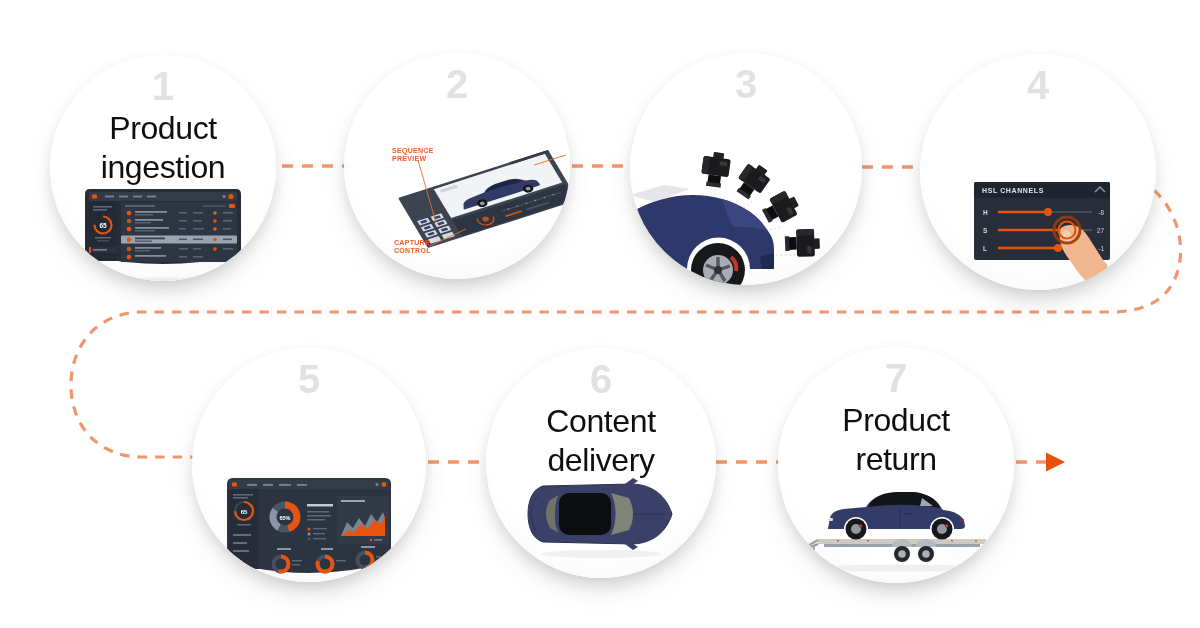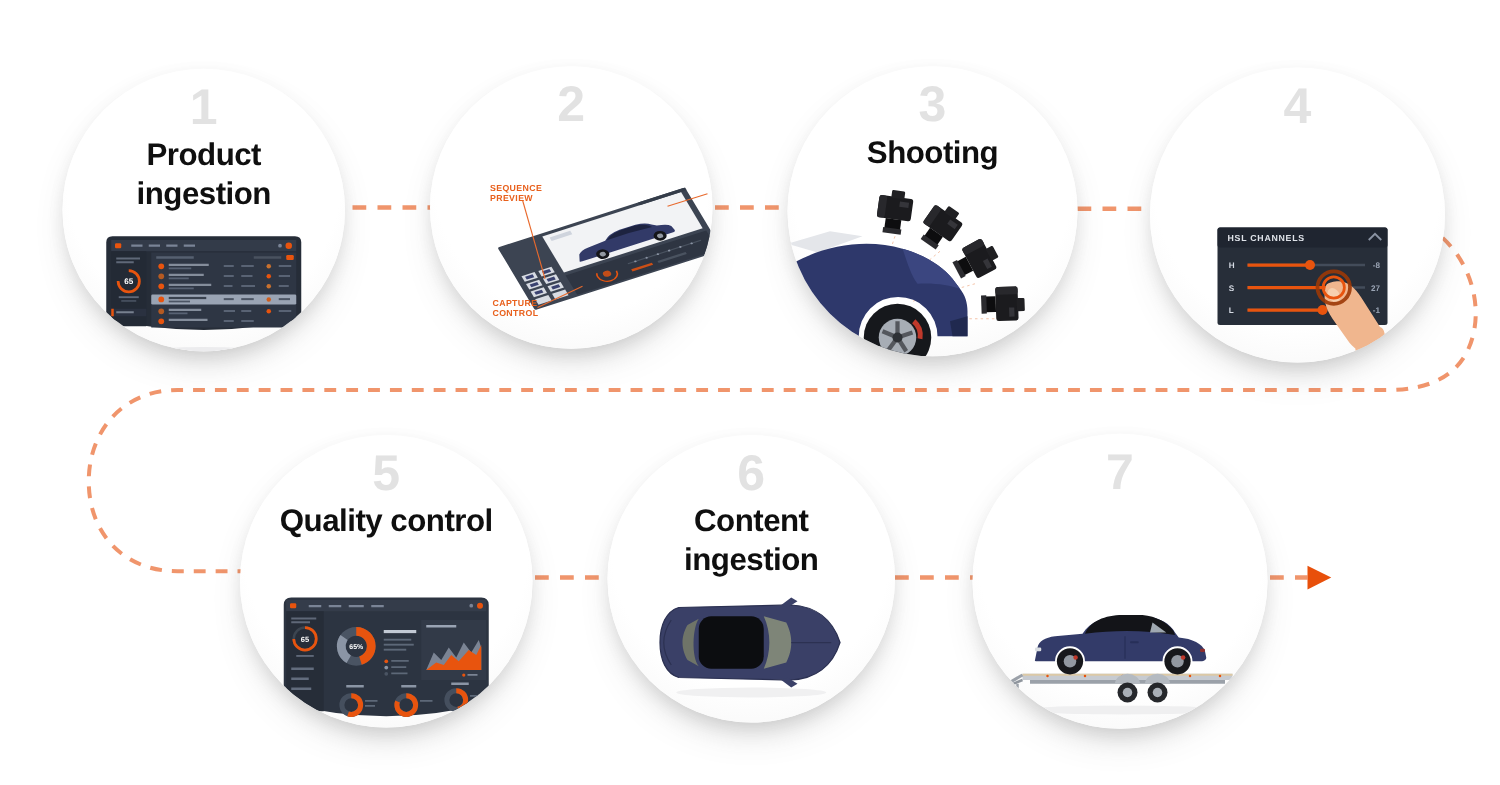--- a/index.html
+++ b/index.html
@@ -12,21 +12,21 @@
   .circle{
     position:absolute;z-index:1;border-radius:50%;overflow:hidden;
     background:radial-gradient(circle at 50% 40%, #ffffff 62%, #f7f7f7 88%, #efefef 100%);
     box-shadow:0 14px 28px -10px rgba(90,90,90,.35), 0 4px 14px rgba(0,0,0,.06);
     text-align:center;
   }
   .num{
     margin-top:10px;font-size:40px;line-height:1.05;font-weight:bold;color:#e2e2e2;
   }
   .title{
-    margin:2px auto 0;width:180px;font-size:25px;line-height:1.22;font-weight:bold;
+    margin:2px auto 0;width:180px;font-size:32px;line-height:1.22;font-weight:normal;
     color:#0f0f0f;letter-spacing:-.4px;
   }
   .art{position:absolute;}
   .a1{left:33px;top:132px;}
   .a2{left:0;top:0;}
   .a3{left:0;top:76px;}
   .a4{left:52px;top:126px;}
   .a5{left:33px;top:128px;}
   .a6{left:39px;top:128px;}
   .a7{left:26px;top:126px;}
@@ -189,21 +189,20 @@
     </g>
     <text x="48" y="100" class="orange-label">SEQUENCE</text>
     <text x="48" y="108" class="orange-label">PREVIEW</text>
     <text x="50" y="192" class="orange-label">CAPTURE</text>
     <text x="50" y="200" class="orange-label">CONTROL</text>
   </svg>
 </div>
 
 <div class="circle" style="left:630px;top:53px;width:232px;height:232px">
   <div class="num">3</div>
-  <div class="title">Shooting</div>
   <svg class="art a3" width="232" height="156" viewBox="0 0 232 156">
     <defs>
       <g id="cam">
         <rect x="-13" y="-9" width="26" height="17" rx="2" fill="#1b1b1e"></rect>
         <rect x="-13" y="-9" width="6" height="17" rx="2" fill="#28282c"></rect>
         <rect x="-4" y="-14" width="10" height="6" rx="1" fill="#202023"></rect>
         <rect x="3" y="-6" width="7" height="4" fill="#35353a"></rect>
         <rect x="-6" y="8" width="12" height="8" fill="#0d0d0f"></rect>
         <rect x="-7" y="15" width="14" height="4" fill="#2b2b2f"></rect>
       </g>
@@ -265,21 +264,20 @@
       <path d="M89 48 C86 58 88 66 94 75 L106 92 C112 101 121 105 129 101 C137 97 136 88 131 80 L117 58 C112 50 106 45 99 45 C95 45 91 46 89 48 Z" fill="#f0b68e"></path>
       <ellipse cx="95" cy="56" rx="4.5" ry="6" transform="rotate(-32 95 56)" fill="#f7d0ae"></ellipse>
     </g>
     <circle cx="95" cy="50" r="8.5" fill="none" stroke="#e8540e" stroke-width="2.2"></circle>
     <circle cx="95" cy="50" r="13" fill="none" stroke="#9c3807" stroke-width="3" opacity=".9"></circle>
   </svg>
 </div>
 
 <div class="circle" style="left:192px;top:348px;width:234px;height:234px">
   <div class="num">5</div>
-  <div class="title">Quality control</div>
   <svg class="art a5" width="168" height="118" viewBox="0 0 168 118">
     <path d="M8 2 H160 Q166 2 166 8 V86 Q84 108 2 86 V8 Q2 2 8 2 Z" fill="#2c3441"></path>
     <rect x="4" y="4" width="160" height="9" fill="#343c4a"></rect>
     <rect x="7" y="6.5" width="5" height="4" rx="1" fill="#e8540e"></rect>
     <rect x="22" y="8" width="10" height="1.8" fill="#7a8496"></rect>
       <rect x="38" y="8" width="10" height="1.8" fill="#7a8496"></rect>
       <rect x="54" y="8" width="12" height="1.8" fill="#7a8496"></rect>
       <rect x="72" y="8" width="10" height="1.8" fill="#7a8496"></rect>
     <circle cx="152" cy="8.5" r="1.5" fill="#7a8496"></circle>
       <circle cx="159" cy="8.5" r="2.4" fill="#e8540e"></circle>
@@ -328,36 +326,37 @@
       <rect x="136" y="70" width="14" height="2" fill="#8b95a5"></rect>
       <circle cx="140" cy="84" r="7.5" fill="none" stroke="#454f5e" stroke-width="4"></circle>
       <circle cx="140" cy="84" r="7.5" fill="none" stroke="#e8540e" stroke-width="4" stroke-dasharray="22 50" transform="rotate(-90 140 84)"></circle>
       <rect x="151" y="80" width="9" height="1.4" fill="#5d6878"></rect>
     </g>
   </svg>
 </div>
 
 <div class="circle" style="left:486px;top:348px;width:230px;height:230px">
   <div class="num">6</div>
-  <div class="title">Content ingestion</div>
+  <div class="title">Content delivery</div>
   <svg class="art a6" width="152" height="84" viewBox="0 0 152 84">
     <ellipse cx="76" cy="78" rx="60" ry="4" fill="#f0f0f1"></ellipse>
     <path d="M18 10 C8 13 3 24 3 38 C3 52 8 63 18 66 L108 68 C127 67 141 57 147 38 C141 19 127 9 108 8 Z" fill="#3a4067" stroke="#2c3152" stroke-width="1"></path>
     <path d="M100 8 L108 2 L113 5 L105 10 Z" fill="#3a4067"></path>
     <path d="M100 68 L108 74 L113 71 L105 66 Z" fill="#3a4067"></path>
     <rect x="34" y="17" width="52" height="42" rx="10" fill="#0c0d10"></rect>
     <path d="M86 17 L104 22 C107 28 108 33 108 38 C108 43 107 48 104 54 L86 59 C92 46 92 30 86 17 Z" fill="#7e8578"></path>
     <path d="M34 19 C29 26 28 50 34 57 L25 52 C22 47 21 42 21 38 C21 34 22 29 25 24 Z" fill="#6f7468"></path>
     <line x1="108" y1="38" x2="140" y2="38" stroke="#2c3152" stroke-width="1"></line>
     <path d="M12 20 C8 26 6 32 6 38 C6 44 8 50 12 56" stroke="#2c3152" stroke-width="1" fill="none"></path>
   </svg>
 </div>
 
 <div class="circle" style="left:778px;top:347px;width:236px;height:236px">
   <div class="num">7</div>
+  <div class="title">Product return</div>
   <svg class="art a7" width="186" height="100" viewBox="0 0 186 100">
     <ellipse cx="95" cy="95" rx="82" ry="3.5" fill="#efeff0"></ellipse>
     <g>
       <rect x="14" y="66" width="168" height="5" fill="#c7cbd1"></rect>
       <rect x="14" y="66" width="168" height="1.6" fill="#dcc9a6"></rect>
       <rect x="20" y="71" width="156" height="3" fill="#9ba1a9"></rect>
       <path d="M14 67 L2 74" stroke="#9ba1a9" stroke-width="2.5" fill="none"></path>
       <path d="M14 71 L2 76" stroke="#8f959d" stroke-width="2" fill="none"></path>
       <rect x="0" y="73" width="5" height="4" fill="#8f959d"></rect>
       <rect x="9" y="74" width="2" height="9" fill="#9ba1a9"></rect>

